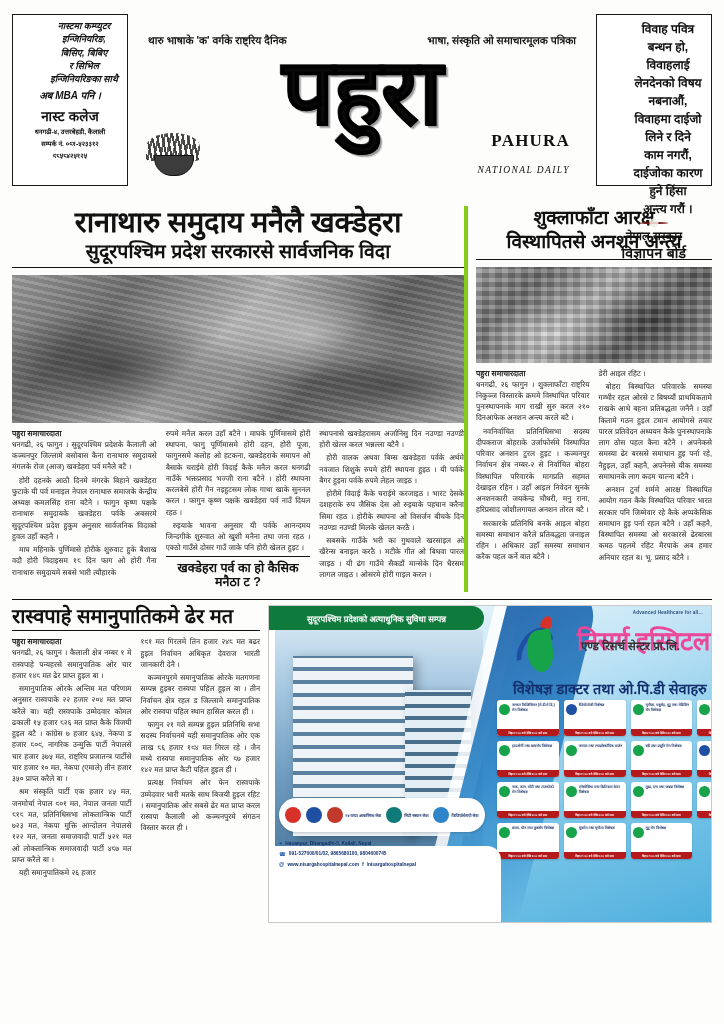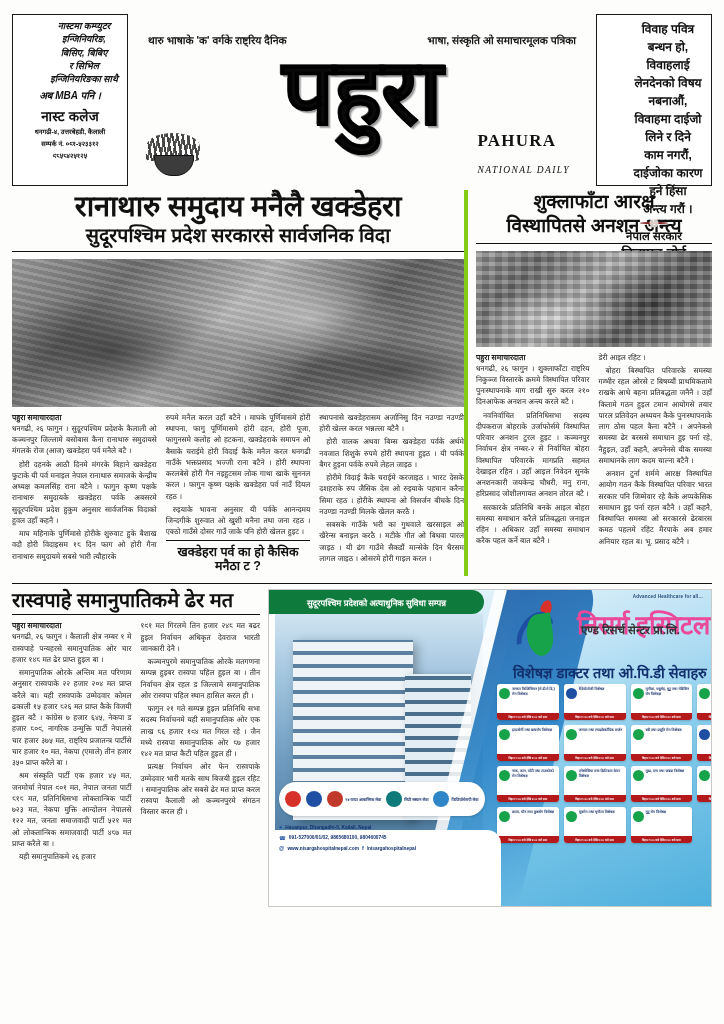--- a/index.html
+++ b/index.html
@@ -169,21 +169,21 @@
     position: absolute;
     left: 2px; bottom: 15px;
     width: 54px; height: 28px;
     background:
       repeating-linear-gradient(78deg, #2f2f2f 0 2px, transparent 2px 5px),
       repeating-linear-gradient(102deg, #444 0 2px, transparent 2px 6px);
     border-radius: 50% 50% 10% 10%;
     opacity: .9;
   }
   .latin-block {
-    text-align: left;
+    text-align: right;
     line-height: 1.15;
   }
   .latin-name {
     font-size: 17px;
     font-weight: 700;
     letter-spacing: 1.2px;
     font-family: "Liberation Serif", "DejaVu Serif", serif;
   }
   .latin-sub {
     font-size: 9.5px;
@@ -207,21 +207,21 @@
     font-size: 10.5px;
     font-weight: 700;
     border-top: 1px solid #222;
     border-bottom: 1px solid #222;
   }
   .datebar .dmid { font-size: 10px; }
 
   
   .content {
     display: flex;
-    margin-top: 4px;
+    margin-top: 20px;
     gap: 0;
   }
   .col-main { width: 452px; }
   .col-right {
     width: 248px;
     border-left: 4px solid #84cc16;
     padding-left: 8px;
     box-sizing: border-box;
   }
 

